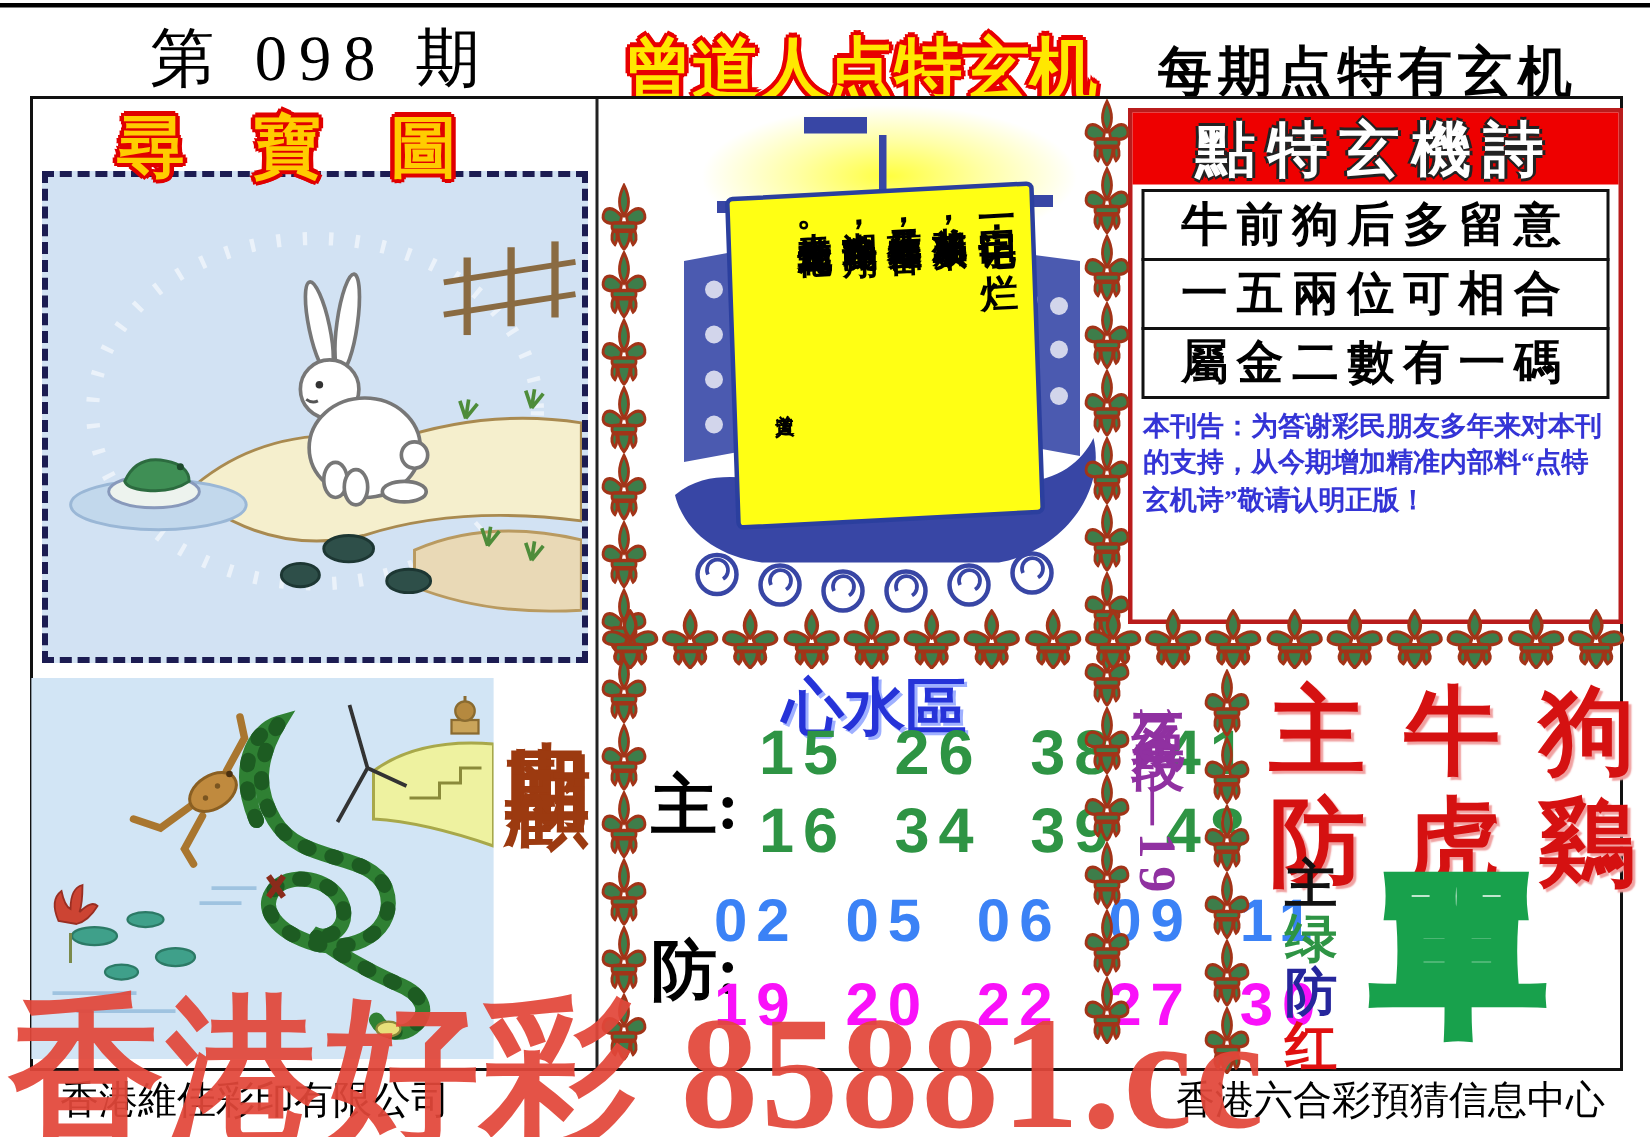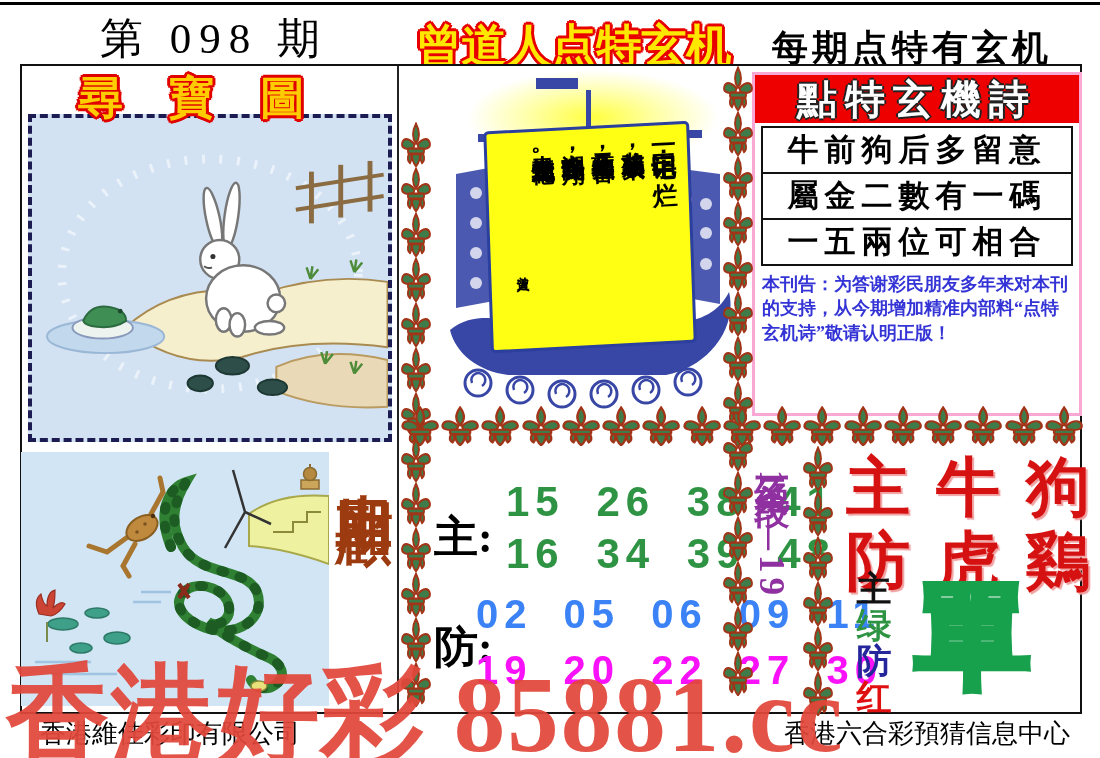--- a/index.html
+++ b/index.html
@@ -58,21 +58,21 @@
   .num-row{white-space:nowrap;font-weight:bold;letter-spacing:6px;word-spacing:14px;
     font-family:"Liberation Sans",sans-serif;}
   #main-row1{left:506px;top:478px;font-size:42px;color:#2e9444;}
   #main-row2{left:506px;top:530px;font-size:42px;color:#2e9444;}
   #zhu-label{left:434px;top:508px;font-size:44px;font-weight:bold;color:#000;}
   #defend-row1{left:476px;top:592px;font-size:40px;color:#3b82f6;}
   #defend-row2{left:476px;top:648px;font-size:40px;color:#f911f9;}
   #fang-label{left:434px;top:618px;font-size:44px;font-weight:bold;color:#000;}
 
   
-  #poem-panel{left:752px;top:72px;width:330px;height:344px;border:3px solid #f9a8d4;box-sizing:border-box;background:#fff;}
+  #poem-panel{left:752px;top:72px;width:330px;height:344px;border:3px solid #b91c1c;box-sizing:border-box;background:#fff;}
   #poem-header{height:48px;background:#ee0000;display:flex;align-items:center;justify-content:center;
     font-size:40px;font-weight:bold;letter-spacing:8px;color:#fff;
     text-shadow:-2px 0 #222,2px 0 #222,0 -2px #222,0 2px #222;}
   #poem-rows{margin:5px 6px 2px 6px;}
   .poem-row{height:44px;border:2px solid #111;margin-top:-2px;display:flex;align-items:center;justify-content:center;
     font-size:31px;font-weight:bold;letter-spacing:6px;color:#000;}
   #poem-notice{padding:4px 7px 0 7px;font-size:18px;font-weight:bold;color:#3434d6;line-height:1.35;}
 
   
   #kill-zone{left:748px;top:450px;height:258px;writing-mode:vertical-rl;
@@ -423,33 +423,34 @@
     <div id="scroll-text">
       <div class="scroll-line scroll-intro">一字记记曰：烂</div>
       <div class="scroll-line">龙前鸡后领头羊，</div>
       <div class="scroll-line">天蓬元帅福佳音，</div>
       <div class="scroll-line">湖水静静鸟飞翔，</div>
       <div class="scroll-line">春光灿烂花正艳。</div>
       <div class="scroll-line scroll-sign">曾道人</div>
     </div>
   </div>
 
+  <div class="abs" id="hw-title">心水區</div>
   <div class="abs" id="zhu-label">主:</div>
   <div class="abs num-row" id="main-row1">15 26 38 41</div>
   <div class="abs num-row" id="main-row2">16 34 39 48</div>
   <div class="abs" id="fang-label">防:</div>
   <div class="abs num-row" id="defend-row1">02 05 06 09 11</div>
   <div class="abs num-row" id="defend-row2">19 20 22 27 30</div>
 
   <div class="abs" id="poem-panel">
     <div id="poem-header">點特玄機詩</div>
     <div id="poem-rows">
       <div class="poem-row">牛前狗后多留意</div>
+      <div class="poem-row">一五兩位可相合</div>
       <div class="poem-row">屬金二數有一碼</div>
-      <div class="poem-row">一五兩位可相合</div>
     </div>
     <div id="poem-notice">本刊告：为答谢彩民朋友多年来对本刊的支持，从今期增加精准内部料“点特玄机诗”敬请认明正版！</div>
   </div>
 
   <div class="abs" id="kill-zone">绝杀一段10—19</div>
   <div class="abs zodiac-row" id="zodiac-row1">
     <span>主</span>
     <span>牛</span>
     <span>狗</span>
   </div>

